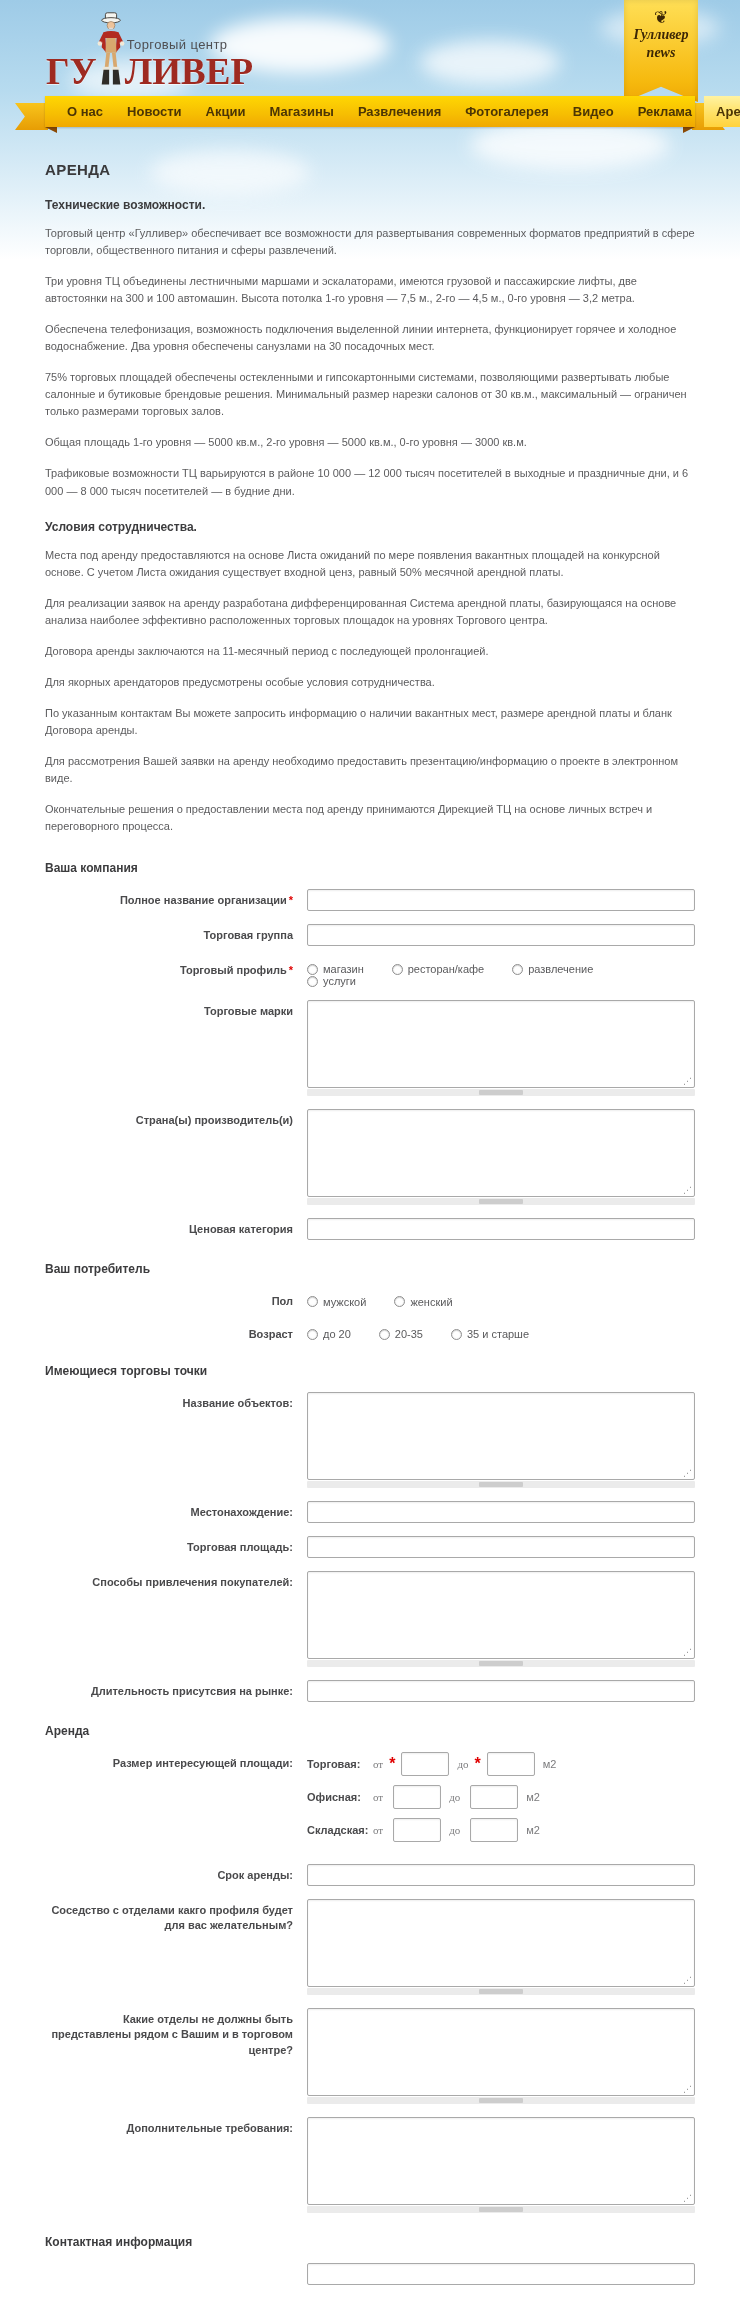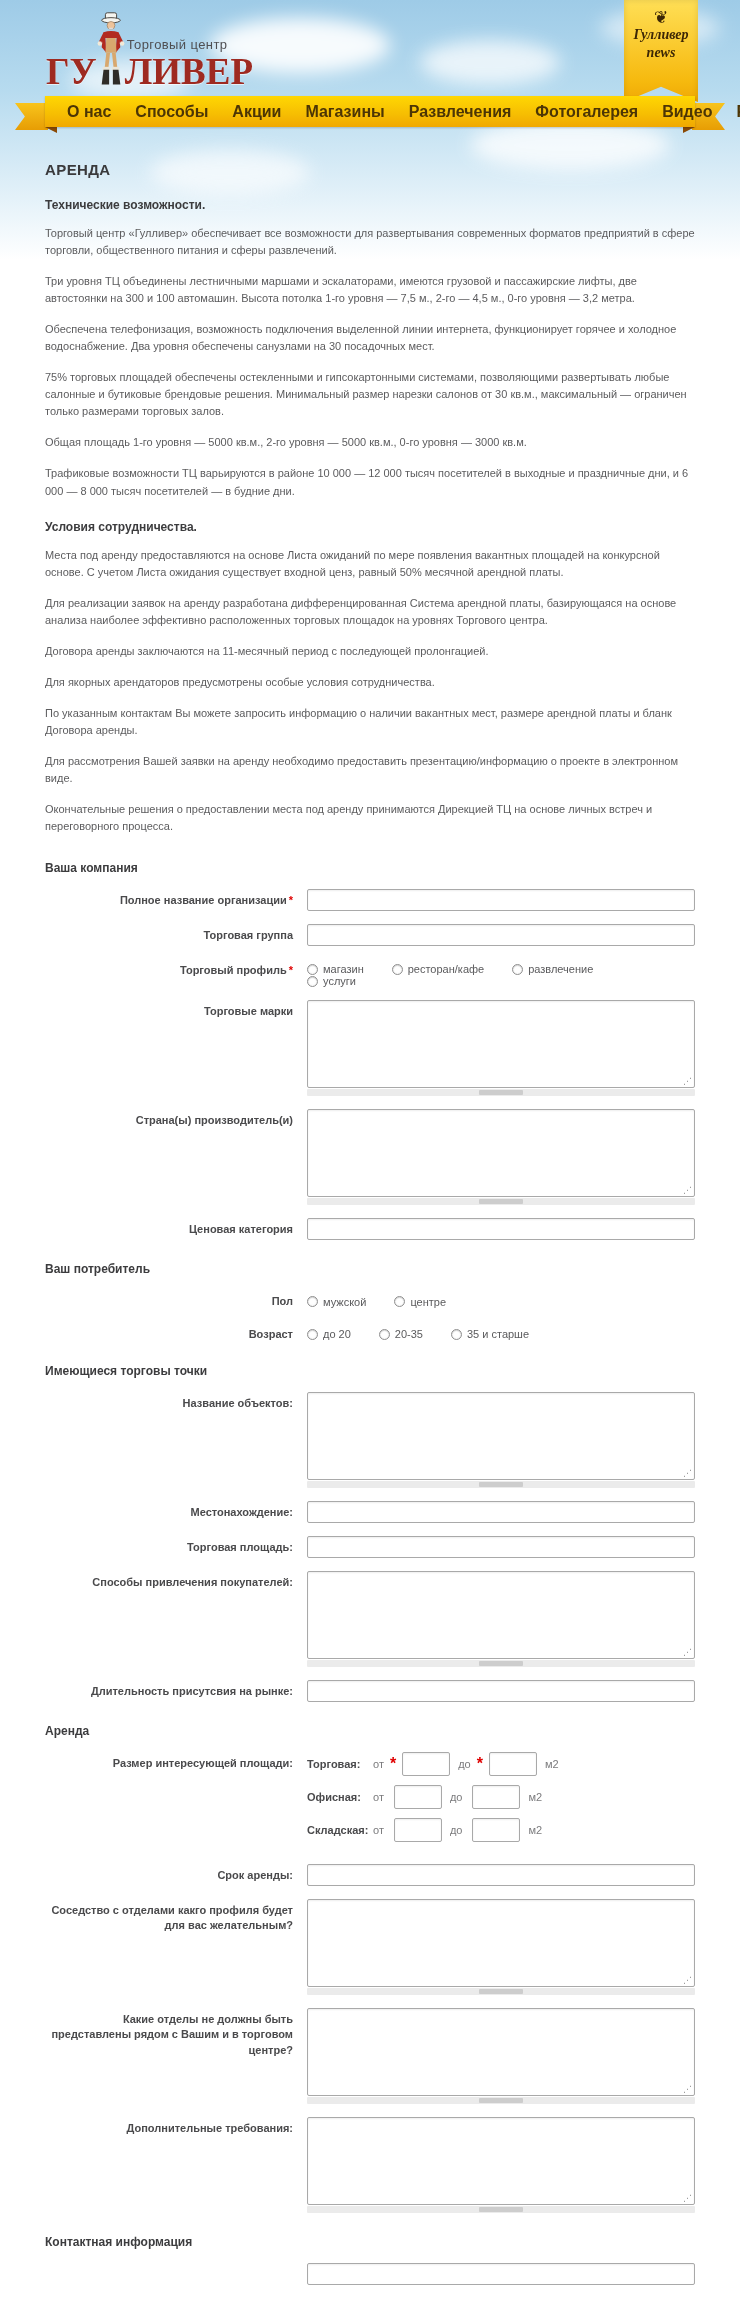--- a/index.html
+++ b/index.html
@@ -66,21 +66,21 @@
   .fold-left  { left: 45px;  border-width: 0 12px 6px 0; border-color: transparent #8a4a06 transparent transparent; }
   .fold-right { right: 45px; border-width: 0 0 6px 12px; border-color: transparent transparent transparent #8a4a06; }
   .nav-bar {
     position: absolute; left: 45px; right: 45px; top: 0; height: 31px;
     background: linear-gradient(180deg, #ffd703 0%, #f6bd02 60%, #f0a802 100%);
     display: flex; justify-content: space-between; align-items: stretch; padding: 0 10px;
     box-shadow: 0 1px 2px rgba(0,0,0,.2);
   }
   .nav-item {
     display: flex; align-items: center; padding: 0 12px;
-    font-size: 16px; font-weight: bold; color: #4c3505; text-decoration: none; cursor: pointer;
+    font-size: 13px; font-weight: bold; color: #4c3505; text-decoration: none; cursor: pointer;
     white-space: nowrap;
   }
   .nav-item.active {
     background: linear-gradient(180deg, #fff3a2 0%, #ffe166 55%, #ffd23d 100%);
   }
 
   
   .content { position: relative; z-index: 2; margin: 0 45px; width: 650px; }
   h1.page-title { margin: 34px 0 14px; font-size: 15px; font-weight: bold; color: #3a3a3c; letter-spacing: .4px; }
   h2.sec { margin: 20px 0 13px; font-size: 12px; font-weight: bold; color: #3c3c3e; }
@@ -120,21 +120,21 @@
   .radio-opt { display: inline-flex; align-items: center; margin-right: 28px; cursor: pointer; }
   .radio {
     display: inline-block; width: 11px; height: 11px; border: 1px solid #8f8f8f; border-radius: 50%;
     background: radial-gradient(#ffffff 40%, #ececec); margin-right: 5px;
     box-shadow: inset 0 1px 1px rgba(0,0,0,.15);
   }
   .opt-label { font-size: 11px; color: #5a5a5c; font-weight: normal; }
 
   .area-row { display: flex; align-items: center; margin-bottom: 9px; }
   .area-name { width: 64px; font-size: 11px; font-weight: bold; color: #4a4a4c; }
-  .fromto { font-size: 11px; color: #7b7b7d; margin: 0 4px 0 2px; }
+  .fromto { font-size: 11px; color: #7b7b7d; margin: 0 4px 0 2px; font-family: Liberation Serif, serif; }
   .num-input {
     width: 48px; height: 24px; border: 1px solid #a9a9a9; border-radius: 2px; background: #fff;
     margin: 0 6px; padding: 0 4px; font-size: 11px; color: #444;
     box-shadow: inset 0 1px 2px rgba(0,0,0,.07);
   }
   .unit { font-size: 11px; color: #7b7b7d; margin-left: 2px; }
 </style>
 </head>
 <body>
 
@@ -183,21 +183,21 @@
     </div>
   </header>
 
   <nav class="nav">
     <div class="tail tail-left"></div>
     <div class="tail tail-right"></div>
     <div class="fold fold-left"></div>
     <div class="fold fold-right"></div>
     <div class="nav-bar">
       <a class="nav-item">О нас</a>
-      <a class="nav-item">Способы</a>
+      <a class="nav-item">Новости</a>
       <a class="nav-item">Акции</a>
       <a class="nav-item">Магазины</a>
       <a class="nav-item">Развлечения</a>
       <a class="nav-item">Фотогалерея</a>
       <a class="nav-item">Видео</a>
       <a class="nav-item">Реклама</a>
       <a class="nav-item active">Аренда</a>
       <a class="nav-item">Контакты</a>
     </div>
   </nav>
@@ -293,21 +293,21 @@
 
       <div class="form-row">
         <div class="flabel">Пол</div>
         <div class="fctrl radio-group">
           <span class="radio-opt">
               <span class="radio"></span>
               <span class="opt-label">мужской</span>
             </span>
           <span class="radio-opt">
               <span class="radio"></span>
-              <span class="opt-label">центре</span>
+              <span class="opt-label">женский</span>
             </span>
         </div>
       </div>
 
       <div class="form-row">
         <div class="flabel">Возраст</div>
         <div class="fctrl radio-group">
           <span class="radio-opt">
               <span class="radio"></span>
               <span class="opt-label">до 20</span>

